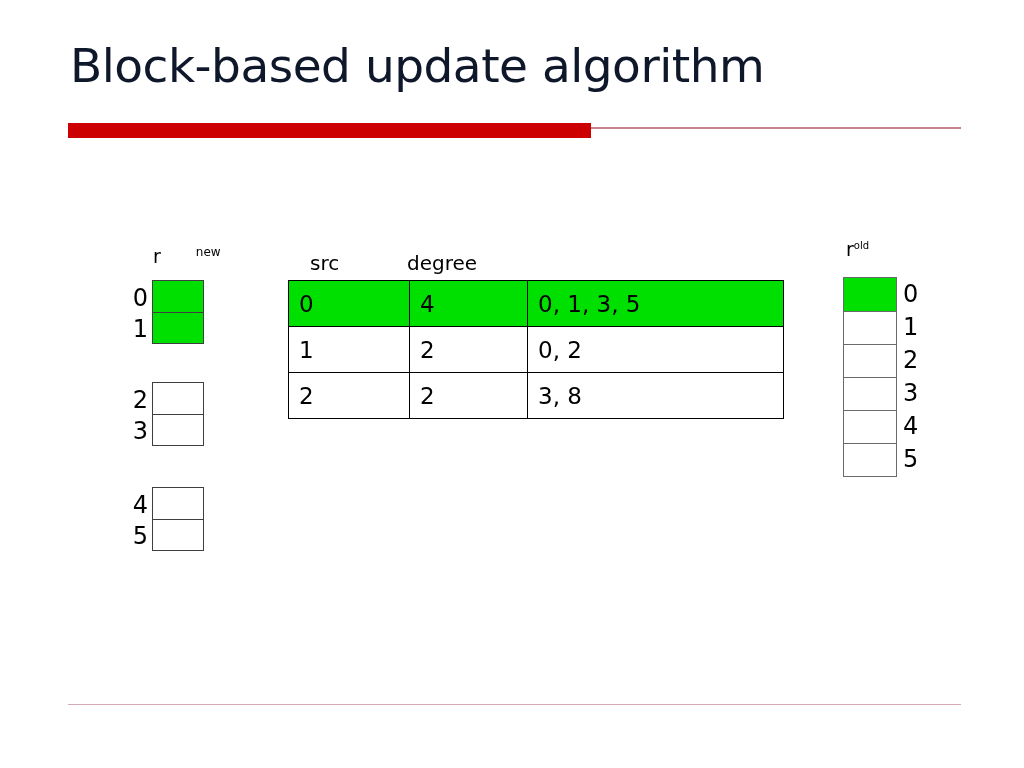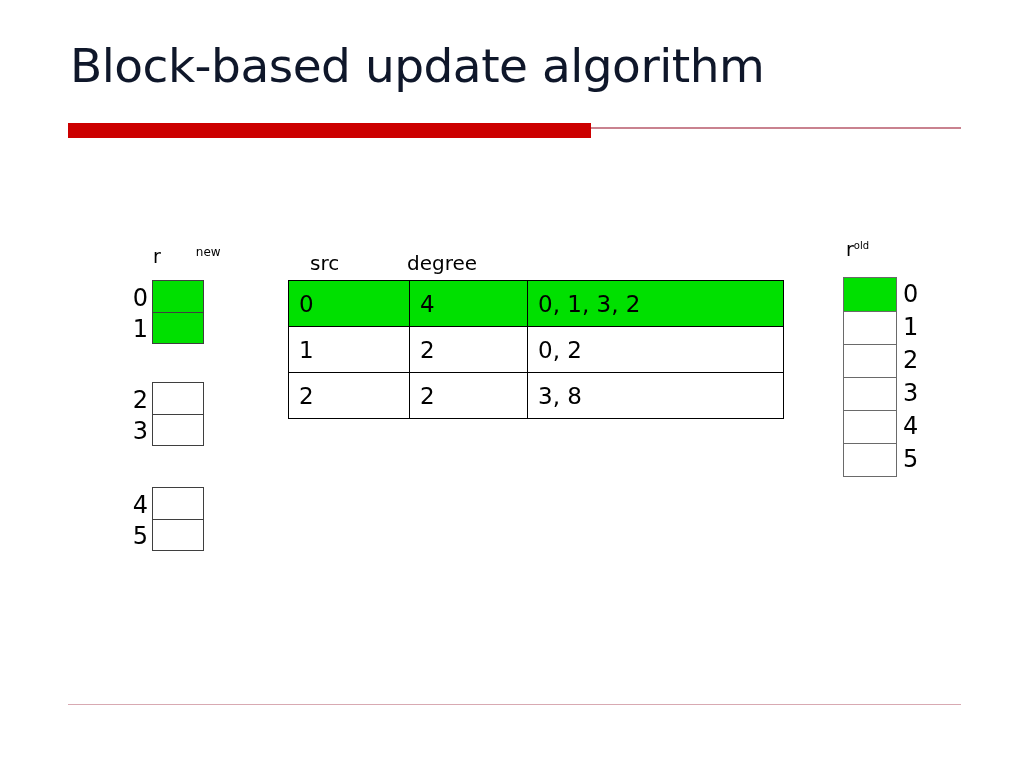--- a/index.html
+++ b/index.html
@@ -208,21 +208,21 @@
 <div class="tbl-headers">
   <span class="th-src">src</span>
   <span class="th-deg">degree</span>
 </div>
 
 <table class="edge-table">
   <tbody>
     <tr class="green">
       <td class="col-src">0</td>
       <td class="col-deg">4</td>
-      <td class="col-dest">0, 1, 3, 2</td>
+      <td class="col-dest">0, 1, 3, 5</td>
     </tr>
     <tr>
       <td class="col-src">1</td>
       <td class="col-deg">2</td>
       <td class="col-dest">0, 2</td>
     </tr>
     <tr>
       <td class="col-src">2</td>
       <td class="col-deg">2</td>
       <td class="col-dest">3, 8</td>

